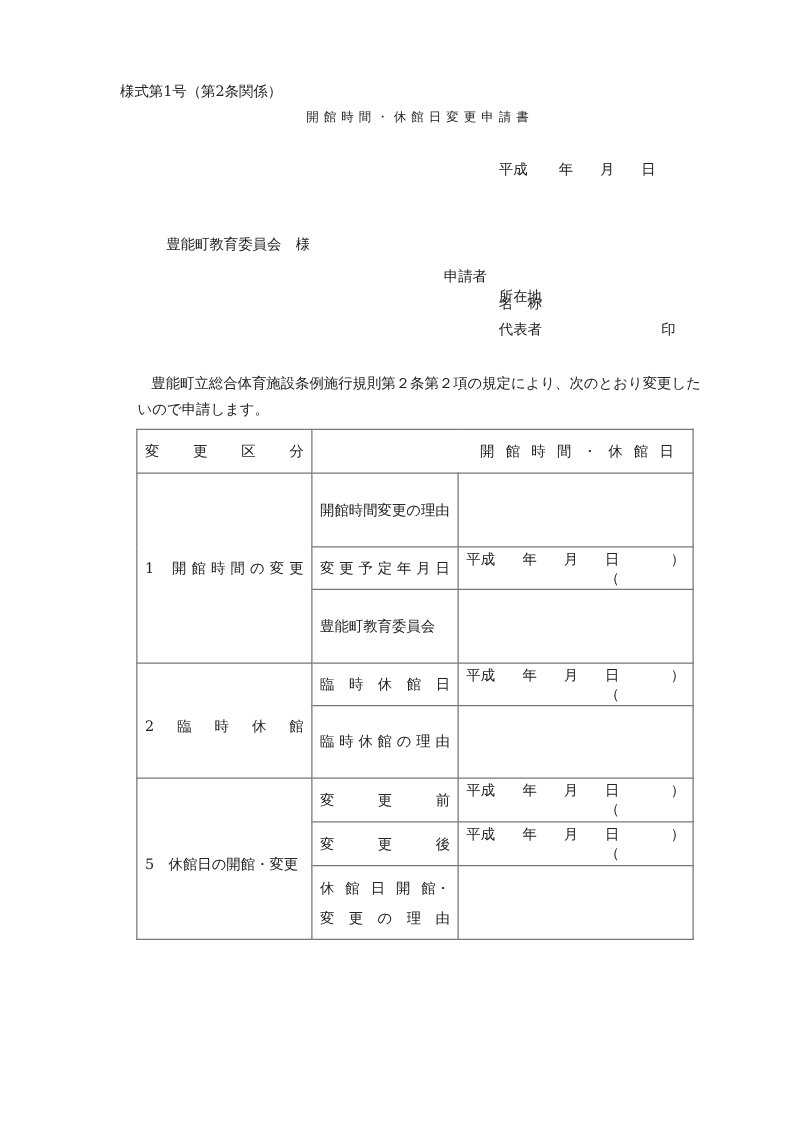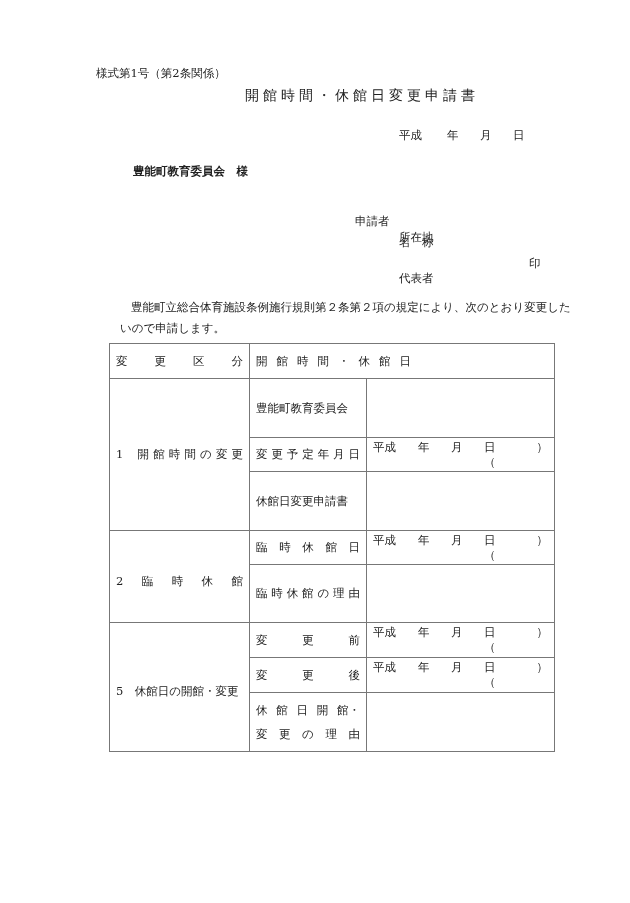--- a/index.html
+++ b/index.html
@@ -3,42 +3,42 @@
   <meta charset="utf-8">
   <style>
     html, body { margin: 0; padding: 0; background: #ffffff; }
     body {
       width: 630px; height: 903px; position: relative; overflow: hidden;
       font-family: "DejaVu Serif", "Liberation Serif", serif;
       color: #222; font-size: 11.5px;
     }
     .abs { position: absolute; white-space: nowrap; }
     .form-no { left: 96px; top: 66px; font-size: 11.5px; }
-    .title { left: 245px; top: 87px; font-size: 14px; letter-spacing: 4px; }
+    .title { left: 245px; top: 87px; font-size: 10px; letter-spacing: 4px; }
     .date-line { left: 399px; top: 128px; }
     .date-line span { display: inline-block; }
-    .recipient { left: 133px; top: 164px; font-weight: bold; }
+    .recipient { left: 133px; top: 188px; }
     .applicant { left: 355px; top: 214px; }
     .app-label { position: absolute; left: 0; top: 0; }
     .app-row { position: absolute; left: 44px; }
     .seal { left: 529px; top: 256px; }
-    .body-text { left: 120px; top: 297px; width: 460px; white-space: normal; line-height: 21px; text-indent: 11px; font-family: Liberation Serif, serif; }
+    .body-text { left: 110px; top: 297px; width: 460px; white-space: normal; line-height: 21px; text-indent: 11px; font-family: Liberation Serif, serif; }
 
     table.form {
       position: absolute; left: 109px; top: 343px;
       border-collapse: collapse; table-layout: fixed;
       width: 445px;
     }
     table.form td {
       border: 1px solid #777; padding: 0 6px; vertical-align: middle;
       font-size: 11.5px; overflow: hidden;
     }
     td.cat { vertical-align: top; padding-top: 6px; }
     .spread { display: flex; justify-content: space-between; }
-    .header-center { text-align: left; letter-spacing: 9px; }
+    .header-center { text-align: right; letter-spacing: 9px; }
     .date-cell { display: flex; }
     .date-cell span:nth-child(1) { width: 45px; }
     .date-cell span:nth-child(2) { width: 33px; }
     .date-cell span:nth-child(3) { width: 33px; }
     .date-cell span:nth-child(4) { width: 22px; }
     .date-cell span:nth-child(5) { margin-left: auto; }
     .two-line { line-height: 24px; }
   </style>
 </head>
 <body>
@@ -49,21 +49,21 @@
 <div class="abs date-line">
   <span style="width:48px">平成</span><span style="width:33px">年</span><span style="width:33px">月</span><span>日</span>
 </div>
 
 <div class="abs recipient">豊能町教育委員会　様</div>
 
 <div class="abs applicant">
   <span class="app-label">申請者</span>
   <span class="app-row" style="top:16px">所在地</span>
   <span class="app-row" style="top:21px">名　称</span>
-  <span class="app-row" style="top:57px">代表者</span>
+  <span class="app-row" style="top:42px">代表者</span>
 </div>
 <div class="abs seal">印</div>
 
 <div class="abs body-text">豊能町立総合体育施設条例施行規則第２条第２項の規定により、次のとおり変更したいので申請します。</div>
 
 <table class="form">
   <colgroup>
       <col style="width:140px">
       <col style="width:117px">
       <col style="width:188px">
@@ -88,21 +88,21 @@
         <span style="width:6px"></span>
         <span>開</span>
         <span>館</span>
         <span>時</span>
         <span>間</span>
         <span>の</span>
         <span>変</span>
         <span>更</span>
       </div>
     </td>
-    <td>豊能町教育委員会</td>
+    <td>開館時間変更の理由</td>
     <td></td>
   </tr>
   <tr style="height:34px">
     <td>
       <div class="spread">
         <span>変</span>
         <span>更</span>
         <span>予</span>
         <span>定</span>
         <span>年</span>
@@ -114,21 +114,21 @@
       <div class="date-cell">
         <span>平成</span>
         <span>年</span>
         <span>月</span>
         <span>日（</span>
         <span>）</span>
       </div>
     </td>
   </tr>
   <tr style="height:59px">
-    <td>休館日変更申請書</td>
+    <td>豊能町教育委員会</td>
     <td></td>
   </tr>
 
   <tr style="height:34px">
     <td rowspan="2" class="cat" style="padding-top:9px">
       <div class="spread">
         <span>2</span>
         <span>臨</span>
         <span>時</span>
         <span>休</span>

